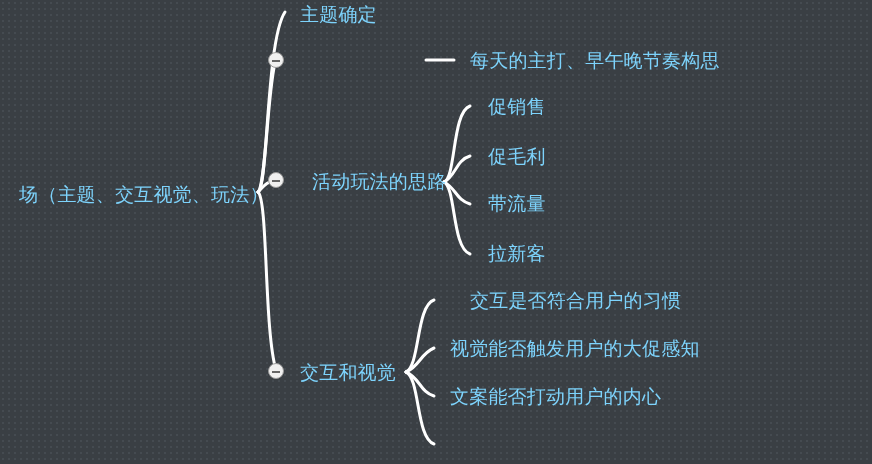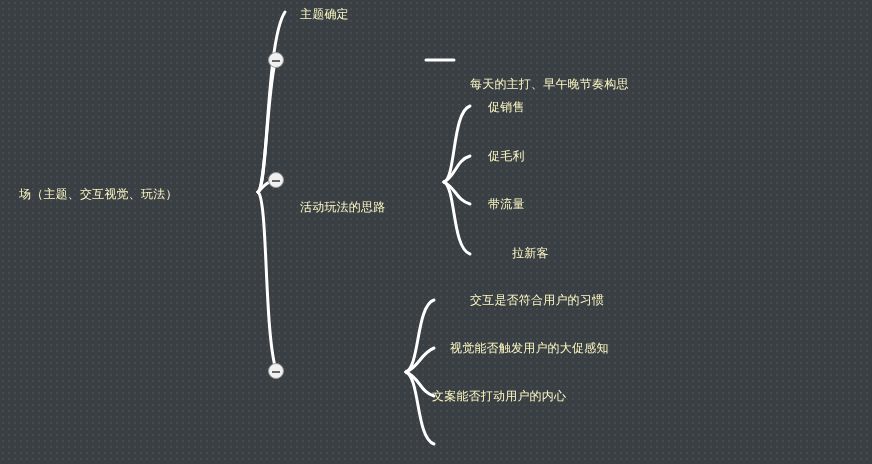--- a/index.html
+++ b/index.html
@@ -7,22 +7,22 @@
     width:872px; height:464px; overflow:hidden; position:relative;
     background-color:#3a3f44;
     background-image: radial-gradient(circle, #454b51 1px, transparent 1.2px);
     background-size: 6px 6px;
     font-family: "DejaVu Sans", "Liberation Sans", sans-serif;
     color:#ffffff;
   }
   .canvas { position:absolute; left:0; top:0; width:872px; height:464px; }
   svg.lines { position:absolute; left:0; top:0; }
   .node {
-    position:absolute; font-size:12px; line-height:20px; white-space:nowrap;
-    color:#fef9c3; letter-spacing:0.2px;
+    position:absolute; font-size:19px; line-height:20px; white-space:nowrap;
+    color:#7dd3fc; letter-spacing:0.2px;
   }
   .collapse {
     position:absolute; width:16px; height:16px; border-radius:50%;
     background:#f0f0f0; border:1px solid #9a9a9a; box-sizing:border-box;
   }
   .collapse::after {
     content:""; position:absolute; left:3px; right:3px; top:6.5px; height:2px; background:#666;
   }
 </style>
 </head>
@@ -49,26 +49,27 @@
       <path d="M406 372 C 420 378, 420 392, 434 396" stroke-width="3"></path>
       <path d="M406 372 C 420 378, 416 438, 434 444" stroke-width="3"></path>
     </g>
   </svg>
 
   <div class="node" style="left:19px;top:184px;">场（主题、交互视觉、玩法）</div>
 
   <div class="node" style="left:300px;top:4px;">主题确定</div>
 
   <div class="collapse" style="left:268px;top:52px;"></div>
-  <div class="node" style="left:470px;top:50px;margin-top:24px;">每天的主打、早午晚节奏构思</div>
+  <div class="node" style="left:470px;top:50px;">每天的主打、早午晚节奏构思</div>
 
   <div class="collapse" style="left:268px;top:172px;"></div>
-  <div class="node" style="left:300px;top:171px;margin-top:26px;">活动玩法的思路</div>
+  <div class="node" style="left:312px;top:171px;">活动玩法的思路</div>
   <div class="node" style="left:488px;top:98px;font-family:Liberation Mono, monospace;">促销售</div>
   <div class="node" style="left:488px;top:146px;">促毛利</div>
-  <div class="node" style="left:488px;top:194px;">带流量</div>
-  <div class="node" style="left:512px;top:243px;">拉新客</div>
+  <div class="node" style="left:488px;top:194px;font-family:Liberation Serif, serif;">带流量</div>
+  <div class="node" style="left:488px;top:243px;">拉新客</div>
 
   <div class="collapse" style="left:268px;top:363px;"></div>
+  <div class="node" style="left:300px;top:362px;">交互和视觉</div>
   <div class="node" style="left:450px;top:290px;margin-left:20px;">交互是否符合用户的习惯</div>
   <div class="node" style="left:450px;top:338px;">视觉能否触发用户的大促感知</div>
-  <div class="node" style="left:432px;top:386px;">文案能否打动用户的内心</div>
+  <div class="node" style="left:450px;top:386px;">文案能否打动用户的内心</div>
 </div>
 
 </body></html>

